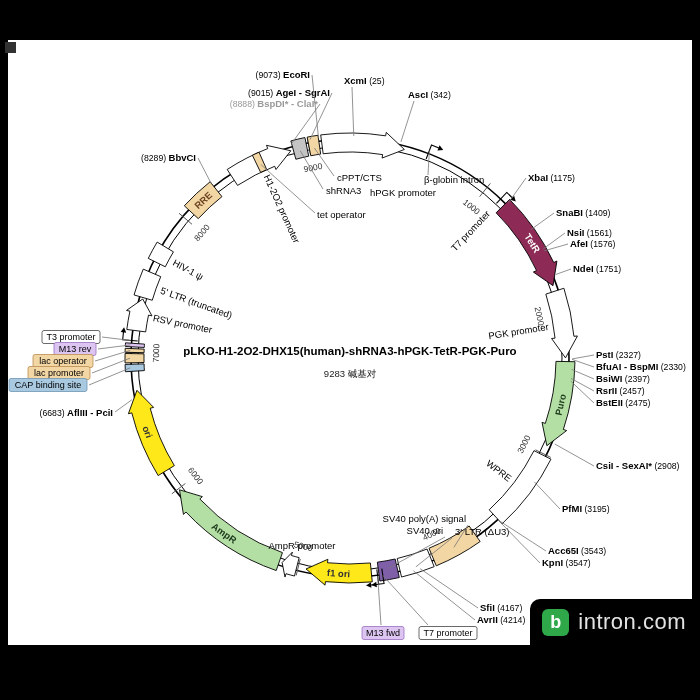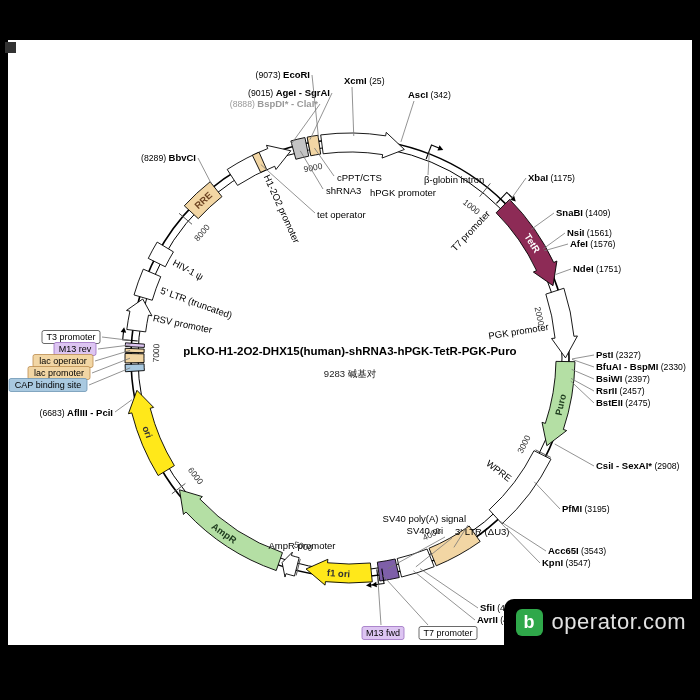--- a/index.html
+++ b/index.html
@@ -180,14 +180,14 @@
 
 <div class="title-block">
   <div class="t1">pLKO-H1-2O2-DHX15(human)-shRNA3-hPGK-TetR-PGK-Puro</div>
   <div class="t2">9283 碱基对</div>
 </div>
 
 <div class="watermark">
   <span class="wm-icon">
     <span>b</span>
   </span>
-  <span class="wm-text">operator.com</span>
+  <span class="wm-text">intron.com</span>
 </div>
 
 </body></html>

